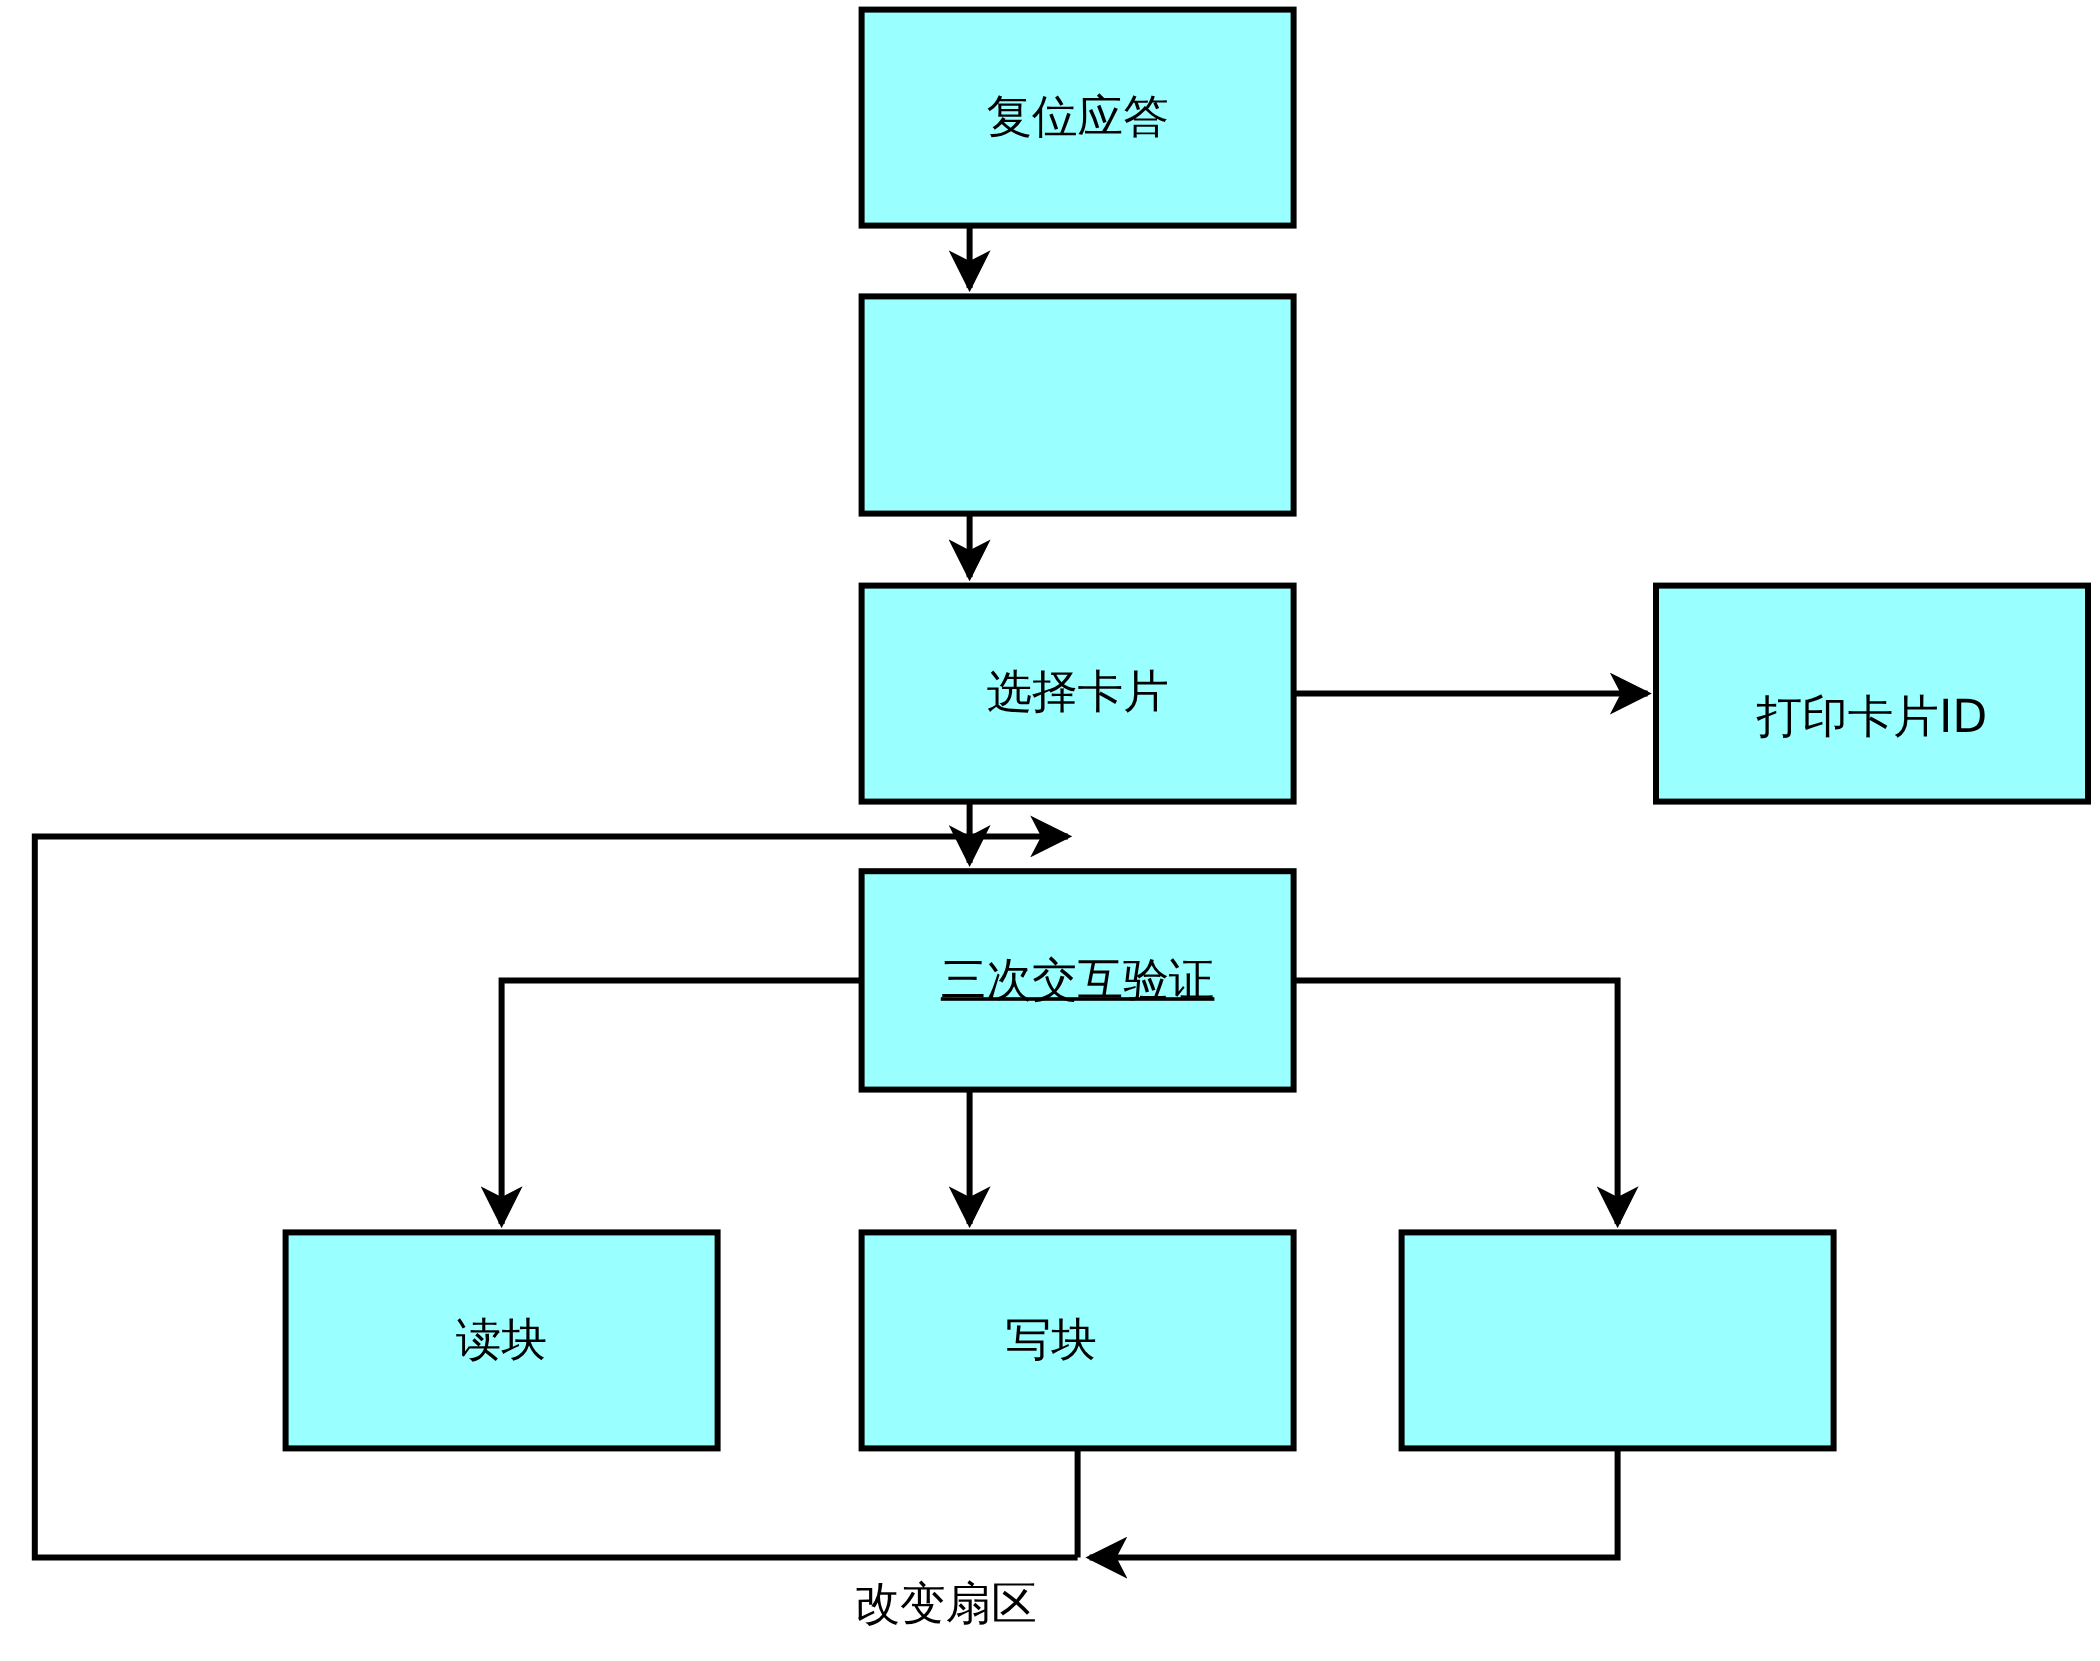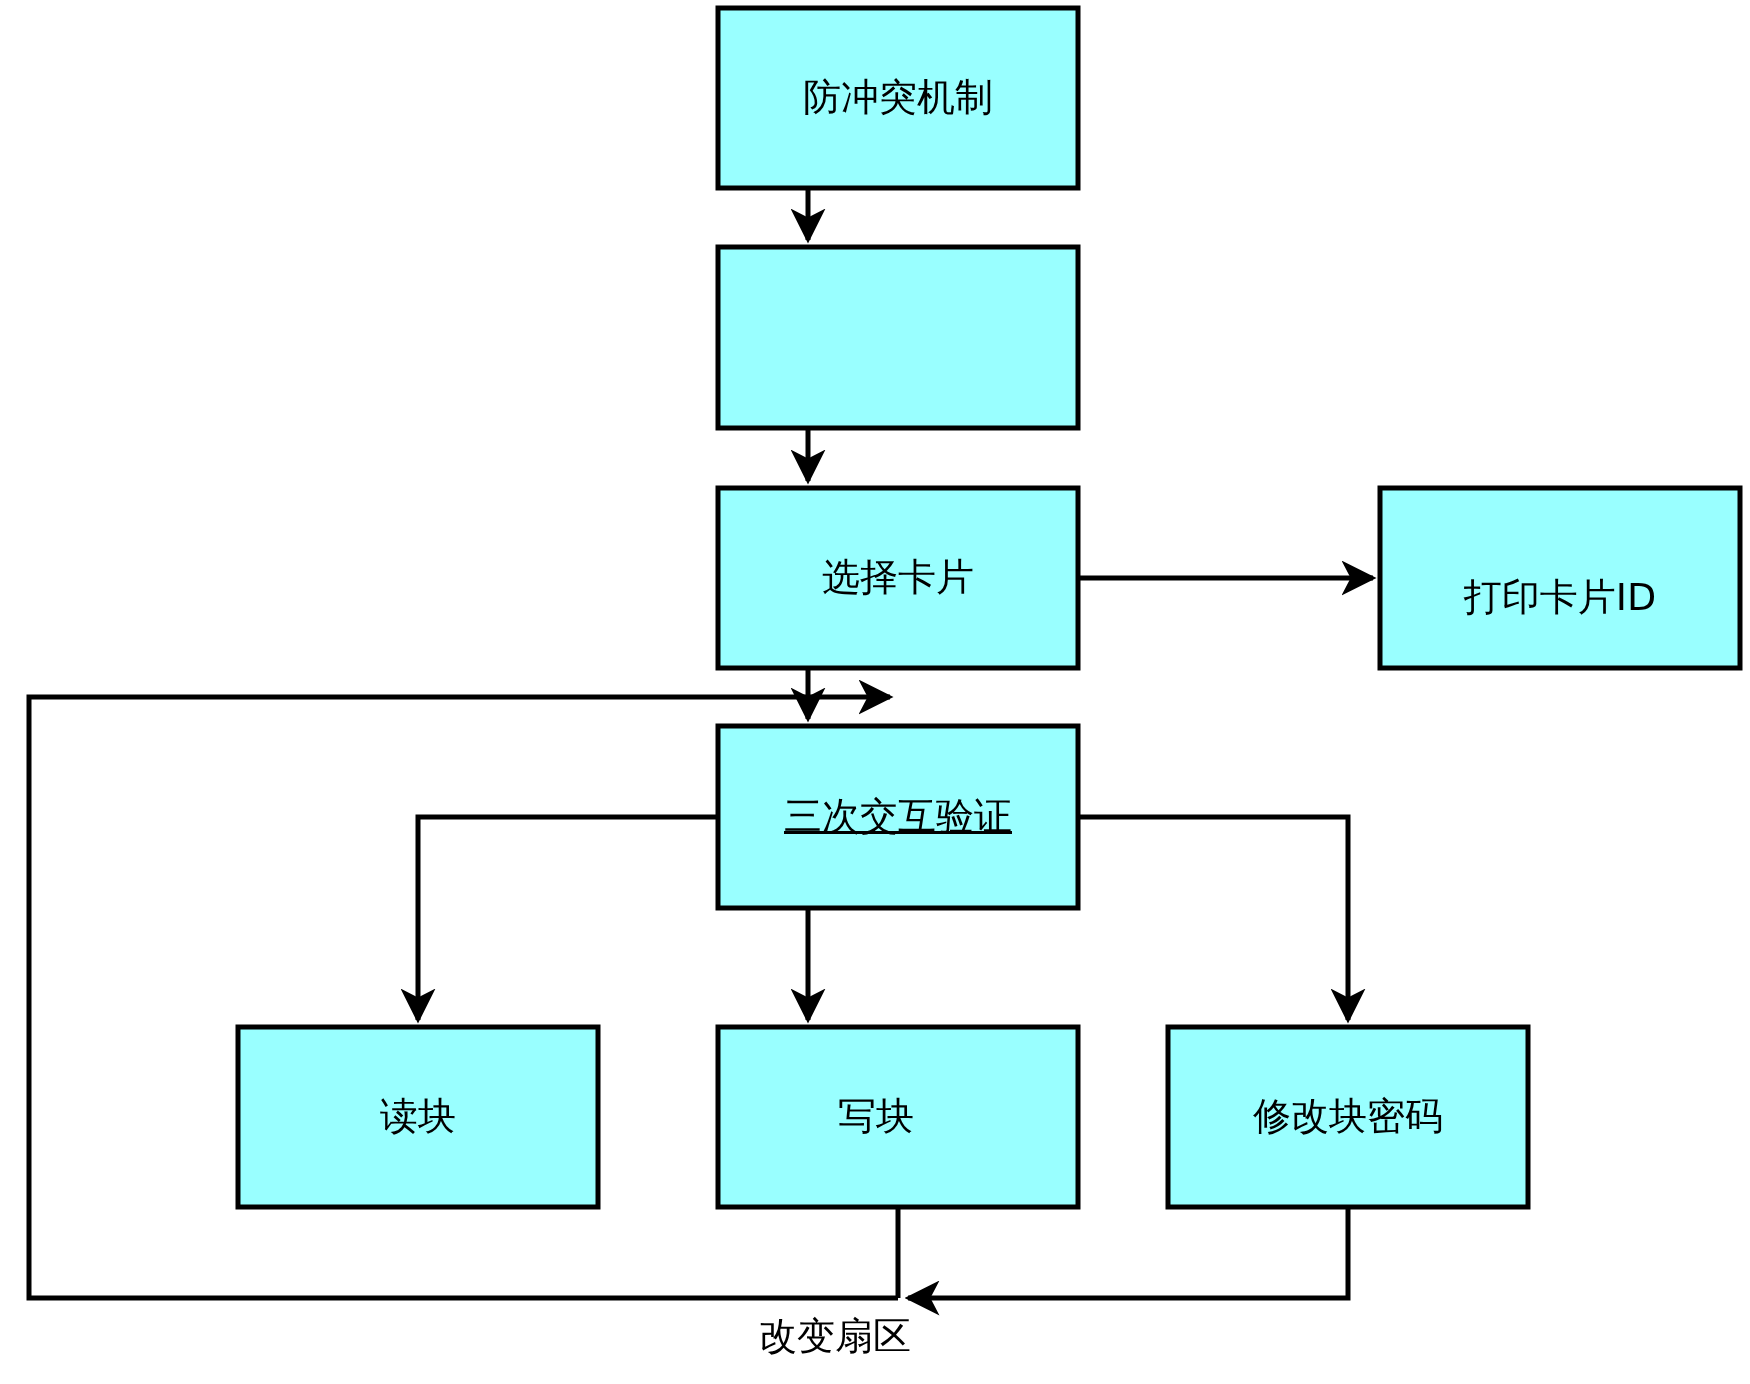--- a/index.html
+++ b/index.html
@@ -86,30 +86,29 @@
 
     <path d="M 1078 817 L 1348 817 L 1348 1020" fill="none" stroke="#000000" stroke-width="5" marker-end="url(#arrow)"></path>
 
     <path d="M 1348 1207 L 1348 1298 L 908 1298" fill="none" stroke="#000000" stroke-width="5" marker-end="url(#arrow)"></path>
 
     <path d="M 898 1207 L 898 1298" fill="none" stroke="#000000" stroke-width="5"></path>
 
     <path d="M 898 1298 L 29 1298 L 29 697 L 890 697" fill="none" stroke="#000000" stroke-width="5" marker-end="url(#arrow)"></path>
   </svg>
 
-  <div class="node-label" style="left:718px; top:8px; width:360px; height:180px;">防冲突机制</div>
+  <div class="node-label" style="left:718px; top:8px; width:360px; height:180px;">复位应答</div>
 
 
   <div class="node-label" style="left:718px; top:488px; width:360px; height:180px;font-family:Liberation Serif, serif;">选择卡片</div>
 
   <div class="node-label" style="left:1380px; top:508px; width:360px; height:180px;text-align:right;">打印卡片ID</div>
 
   <div class="node-label" style="left:718px; top:726px; width:360px; height:182px;text-decoration:underline;">三次交互验证</div>
 
   <div class="node-label" style="left:238px; top:1027px; width:360px; height:180px;">读块</div>
 
   <div class="node-label" style="left:696px; top:1027px; width:360px; height:180px;">写块</div>
 
-  <div class="node-label" style="left:1168px; top:1027px; width:360px; height:180px;">修改块密码</div>
 
-  <div class="edge-label" style="left:712px; top:1316px;margin-left:47px;">改变扇区</div>
+  <div class="edge-label" style="left:712px; top:1316px;">改变扇区</div>
 
 </div>
 
 </body></html>

